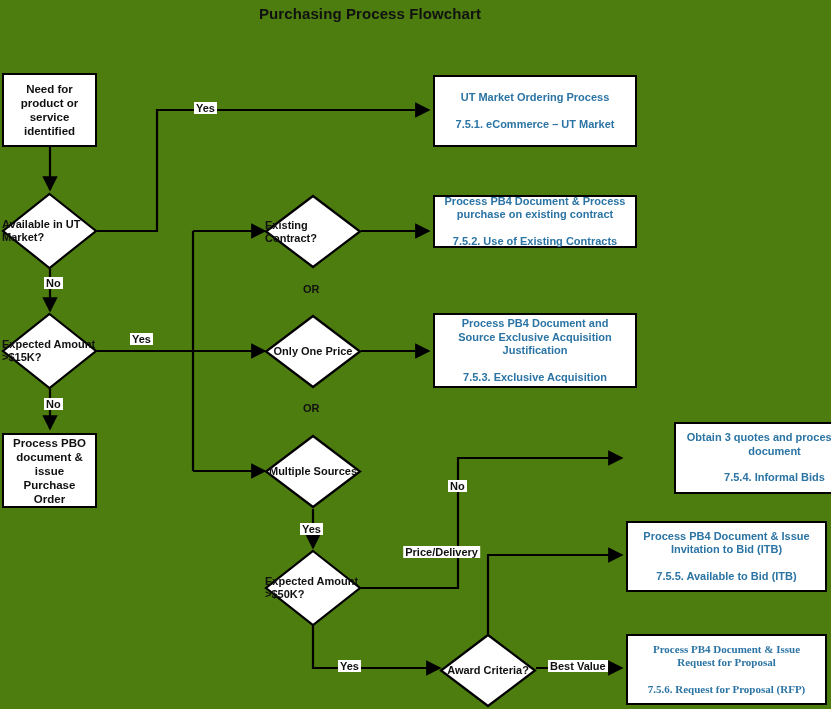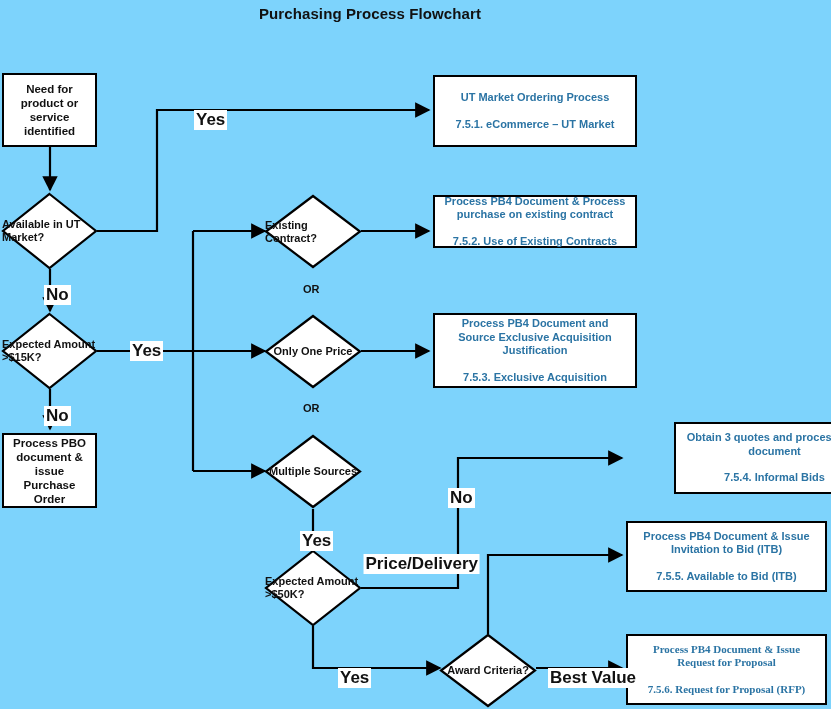--- a/index.html
+++ b/index.html
@@ -7,21 +7,21 @@
     padding: 0;
     background: #ffffff;
   }
   body {
     font-family: "Liberation Sans", sans-serif;
   }
   #canvas {
     position: relative;
     width: 831px;
     height: 709px;
-    background: #7dd3fc;
+    background: #4d7c0f;
     overflow: hidden;
   }
   #title {
     position: absolute;
     left: 0;
     top: 5px;
     width: 740px;
     text-align: center;
     font-size: 15px;
     font-weight: bold;
@@ -85,27 +85,26 @@
     justify-content: center;
     text-align: left;
     font-size: 11px;
     font-weight: bold;
     color: #111111;
     line-height: 13px;
     pointer-events: none;
   }
   .edge-label {
     position: absolute;
-    font-size: 17px;
+    font-size: 11px;
     font-weight: bold;
     color: #111111;
     background: #ffffff;
     padding: 0 2px;
     white-space: nowrap;
-    margin-top: 8px;
   }
   .or-label {
     position: absolute;
     font-size: 11px;
     font-weight: bold;
     color: #111111;
     white-space: nowrap;
   }
 </style>
 </head>

